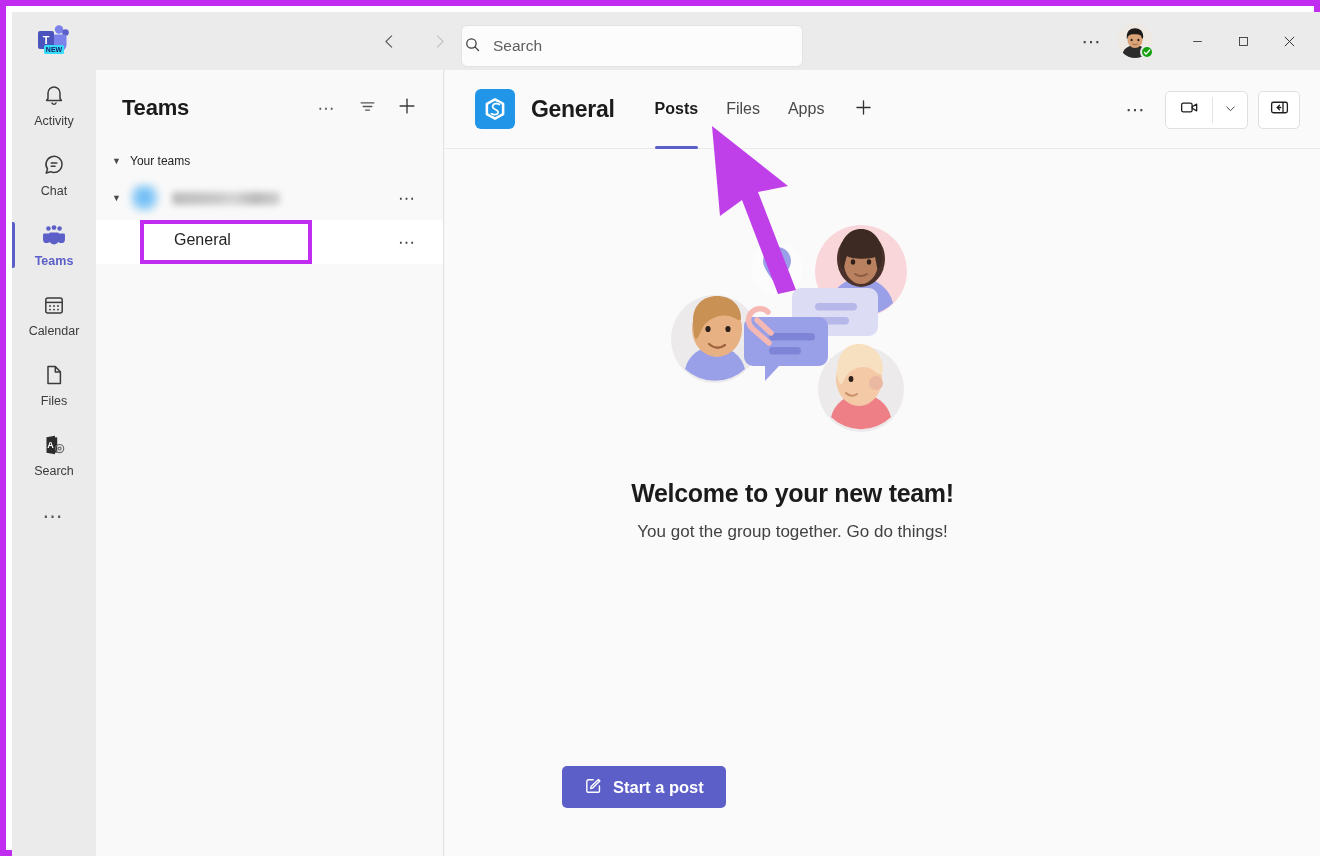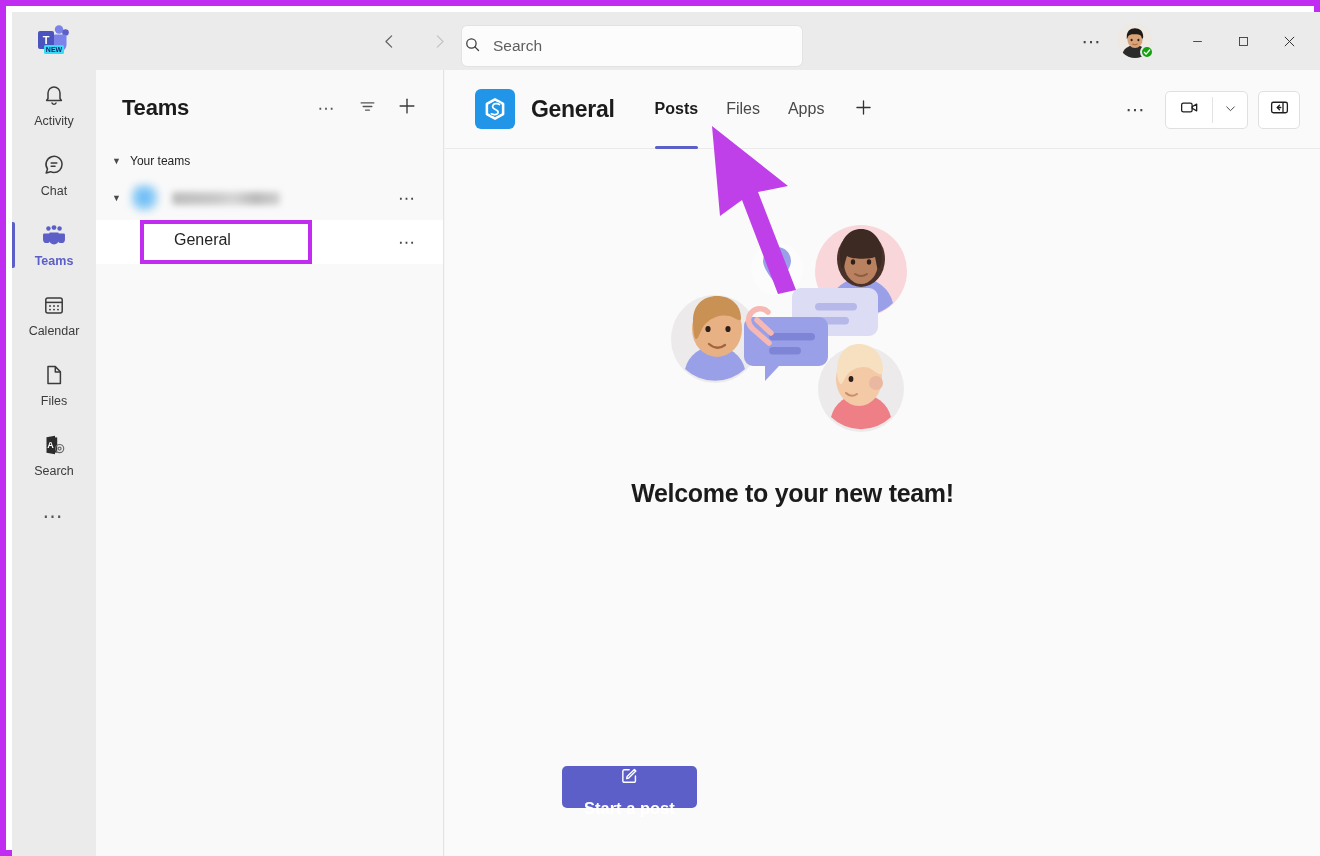--- a/index.html
+++ b/index.html
@@ -256,21 +256,20 @@
 
   .start-post {
     position: absolute; left: 117px; bottom: 48px;
     height: 42px; padding: 0 22px;
     background: #5b5fc7; color: #fff;
     border: none; border-radius: 5px;
     display: flex; align-items: center; gap: 10px;
     font-size: 16.5px; font-weight: 700;
     font-family: "Liberation Sans", sans-serif;
     cursor: pointer;
-    flex-direction: column;
   }
 
   .big-arrow {
     position: absolute; left: 688px; top: 108px;
     pointer-events: none; z-index: 60;
   }
 </style>
 </head>
 <body>
 
@@ -586,20 +585,21 @@
           <circle cx="218" cy="178" r="43" fill="#eceaea"></circle>
           <path d="M188 206a31 31 0 0 1 60 0 43 43 0 0 1-60 0z" fill="#ef7f86"></path>
           <ellipse cx="216" cy="168" rx="23" ry="27" fill="#f3c9a6"></ellipse>
           <path d="M194 160c0-17 9-27 22-27s24 10 24 25c0 6-3 6-6 4-5-3-7-6-13-6-7 0-13 3-17 8-3 4-4 9-6 9-2 0-4-6-4-13z" fill="#f7e0c0"></path>
           <circle cx="233" cy="172" r="7" fill="#eab8a0"></circle>
           <ellipse cx="208" cy="168" rx="2.4" ry="2.9" fill="#2d1f19"></ellipse>
           <path d="M203 182q5 5 11 1" stroke="#c98f67" stroke-width="2.1" fill="none" stroke-linecap="round"></path>
         </svg>
       </div>
       <div class="ws-title">Welcome to your new team!</div>
+      <div class="ws-sub">You got the group together. Go do things!</div>
     </div>
 
     <button class="start-post">
       <span>
         <svg width="19" height="19" viewBox="0 0 24 24" fill="none" stroke="#fff" stroke-width="1.8" stroke-linecap="round" stroke-linejoin="round">
               <path d="M18.2 4.5 20 6.3 11 15.3 8.5 15.8 9 13.3z"></path>
               <path d="M19.5 12.6v6.2a1.8 1.8 0 0 1-1.8 1.8H5.4a1.8 1.8 0 0 1-1.8-1.8V6.5a1.8 1.8 0 0 1 1.8-1.8h6.2"></path>
             </svg>
       </span>
       <span>Start a post</span>

